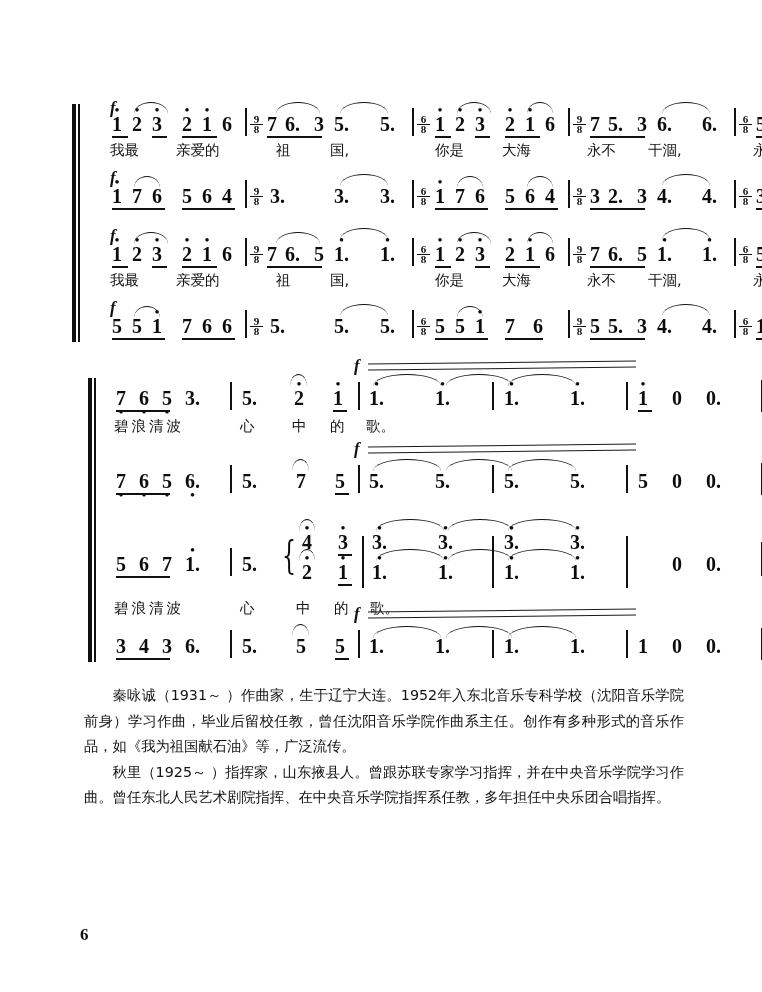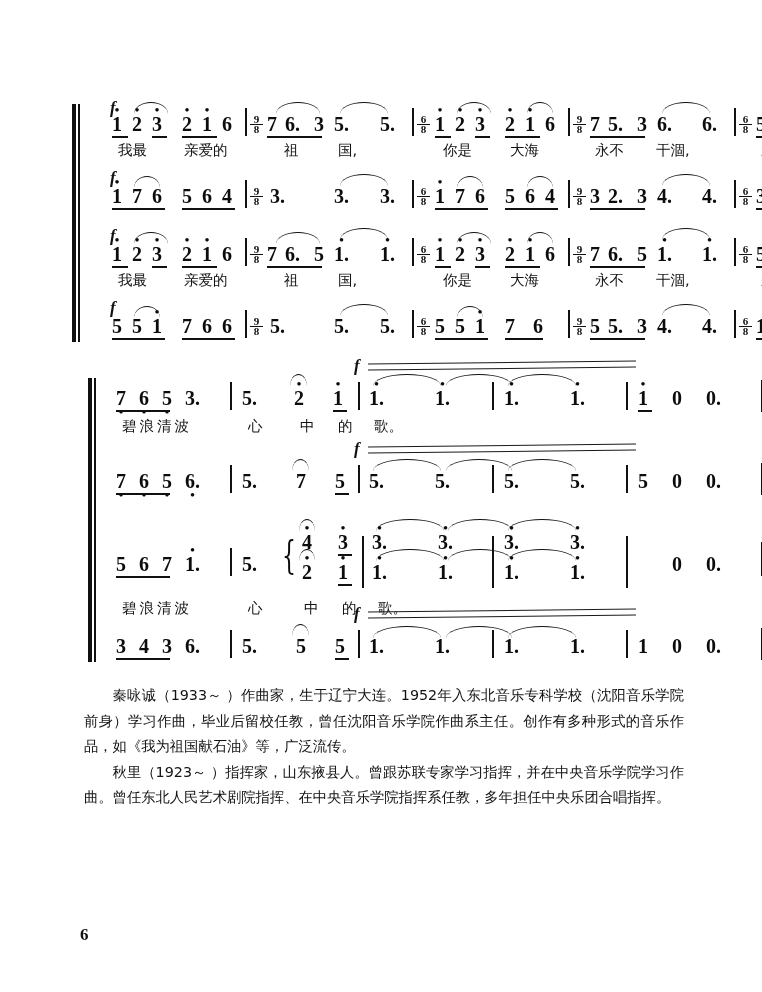--- a/index.html
+++ b/index.html
@@ -29,21 +29,21 @@
 
   .dyn{
     position:absolute;
     font-family:"Liberation Serif",serif;
     font-style:italic;font-weight:bold;
     font-size:17px;
     color:#111;
   }
 
   .nrow{position:absolute;left:0;top:0;width:100%;height:34px;}
-  .lrow{position:absolute;left:8px;top:34px;width:100%;height:24px;}
+  .lrow{position:absolute;left:0;top:34px;width:100%;height:24px;}
 
   
   .n{
     position:absolute;
     font-family:"Liberation Serif","DejaVu Serif",serif;
     font-weight:bold;
     font-size:20px;
     line-height:20px;
     letter-spacing:0;
     white-space:nowrap;
@@ -559,19 +559,19 @@
         <div class="bar" style="left:520px;top:4px;height:28px;"></div>
         <span class="n" style="left:532px;top:10px;">1</span>
         <span class="n" style="left:566px;top:10px;">0</span>
         <span class="n" style="left:600px;top:10px;">0.</span>
         <div class="endbar" style="left:655px;top:2px;height:32px;"></div>
       </div>
     </div>
   </div>
 
   <div class="prose">
-    <p>秦咏诚（1933～  ）作曲家，生于辽宁大连。1952年入东北音乐专科学校（沈阳音乐学院前身）学习作曲，毕业后留校任教，曾任沈阳音乐学院作曲系主任。创作有多种形式的音乐作品，如《我为祖国献石油》等，广泛流传。</p>
-    <p>秋里（1923～  ）指挥家，山东掖县人。曾跟苏联专家学习指挥，并在中央音乐学院学习作曲。曾任东北人民艺术剧院指挥、在中央音乐学院指挥系任教，多年担任中央乐团合唱指挥。</p>
+    <p>秦咏诚（1931～  ）作曲家，生于辽宁大连。1952年入东北音乐专科学校（沈阳音乐学院前身）学习作曲，毕业后留校任教，曾任沈阳音乐学院作曲系主任。创作有多种形式的音乐作品，如《我为祖国献石油》等，广泛流传。</p>
+    <p>秋里（1925～  ）指挥家，山东掖县人。曾跟苏联专家学习指挥，并在中央音乐学院学习作曲。曾任东北人民艺术剧院指挥、在中央音乐学院指挥系任教，多年担任中央乐团合唱指挥。</p>
   </div>
 
   <div class="pageno">6</div>
 
 </div>
 
 </body></html>

